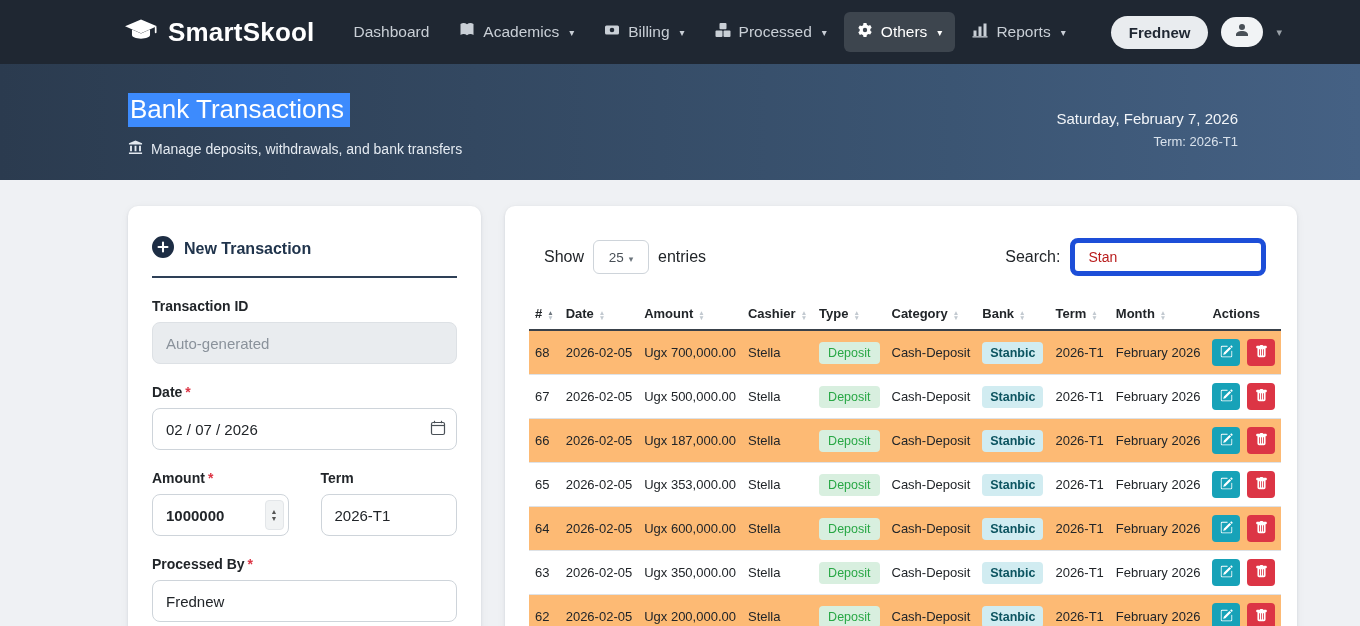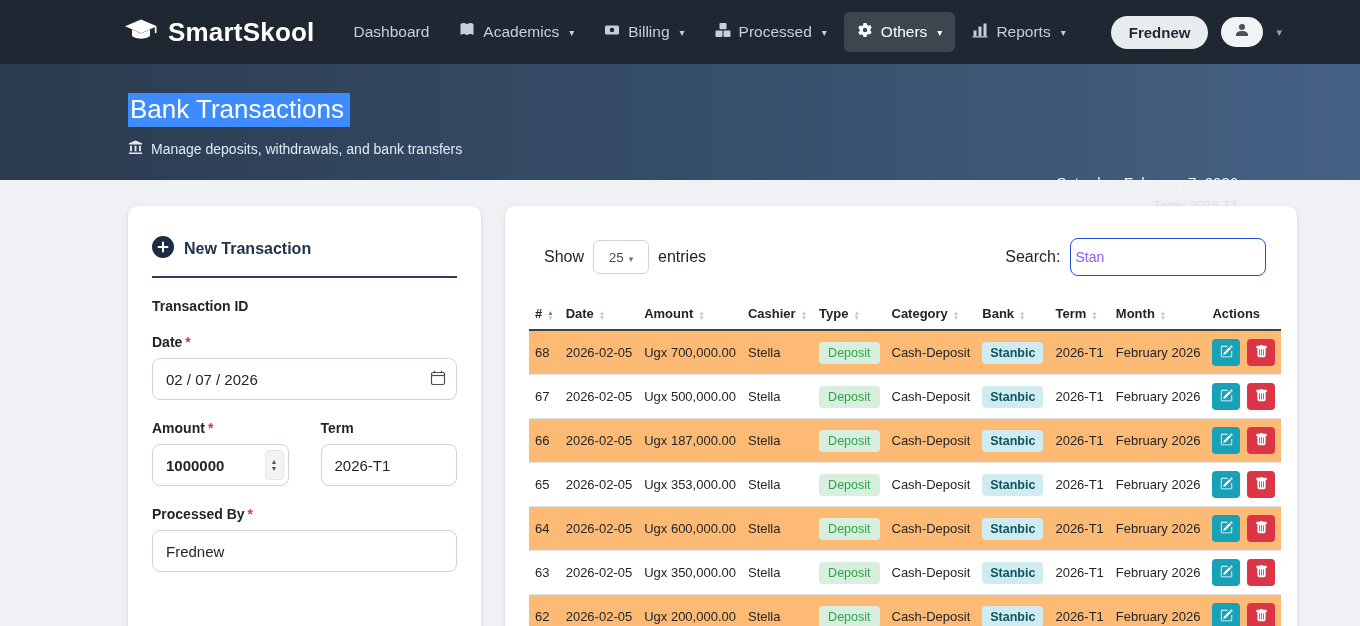--- a/index.html
+++ b/index.html
@@ -20,21 +20,21 @@
   .nav-right { margin-left:auto; display:flex; align-items:center; gap:13px; }
   .user-pill { background:#e9ecef; border-radius:17px; padding:8px 18px;
     font-size:15px; font-weight:700; color:#1f2732; cursor:pointer; }
   .avatar { width:42px; height:30px; background:#f1f3f5; border-radius:15px;
     display:flex; align-items:center; justify-content:center; cursor:pointer; }
   .avatar svg { width:16px; height:16px; fill:#495057; }
   .avatar-caret { color:#9aa1a8; font-size:11px; cursor:pointer; }
 
   
   .hero { height:116px; background:linear-gradient(90deg,#2b3b4f 0%,#3b5573 70%,#456184 100%);
-    display:flex; justify-content:space-between; padding:30px 122px 0 128px;flex-direction:column; }
+    display:flex; justify-content:space-between; padding:30px 122px 0 128px; }
   .hero-title { display:inline; font-size:26px; color:#fff; background:#3d8bfd;
     padding:1px 6px 3px 2px; font-weight:400; }
   .hero-sub { margin-top:15px; display:flex; align-items:center; gap:8px;
     color:#e4eaf1; font-size:14px; }
   .hero-sub svg { width:15px; height:15px; fill:#e4eaf1; }
   .hero-right { text-align:right; margin-top:16px; }
   .hero-date { font-size:15px; color:#f2f5f9; }
   .hero-term { font-size:13px; color:#d9e2ec; margin-top:7px; }
 
   
@@ -66,22 +66,22 @@
 
   
   .table-card { flex:1; padding:24px 16px 40px 24px; }
   .controls { display:flex; align-items:center; font-size:16px; color:#212529; margin:8px 15px 26px; }
   .entries-select { width:56px; height:34px; border:1px solid #ced4da; border-radius:6px;
     display:flex; align-items:center; justify-content:center; gap:5px; margin:0 9px;
     font-size:13.5px; color:#495057; cursor:pointer; }
   .sel-caret { font-size:9px; color:#6c757d; margin-top:4px; }
   .spacer { flex:1; }
   .search-label { margin-right:10px; }
-  .search-input { width:196px; height:38px; border:1px solid #1d4ed8; border-radius:8px;
-    padding:0 4px; font-size:14px; color:#8b5cf6; font-family:inherit; }
+  .search-input { width:196px; height:38px; border:5px solid #1d4ed8; border-radius:8px;
+    padding:0 13px; font-size:14px; color:#b91c1c; font-family:inherit; }
 
   table { width:100%; border-collapse:collapse; font-size:13px; }
   thead th { text-align:left; padding:4px 6px 8px; border-bottom:2px solid #39414a;
     color:#212529; font-size:13px; white-space:nowrap; cursor:pointer; }
   .sort { display:inline-flex; flex-direction:column; margin-left:5px; vertical-align:middle; }
   .sort b { font-weight:400; font-style:normal; font-size:6.5px; line-height:5px; color:#c2c9d0; }
   th.sorted .sort b.up { color:#6c757d; }
   th.c-id{width:30px} th.c-date{width:78px} th.c-amount{width:102px} th.c-cashier{width:64px}
   th.c-type{width:70px} th.c-category{width:88px} th.c-bank{width:66px} th.c-term{width:56px}
   th.c-month{width:94px} th.c-actions{width:74px}
@@ -208,20 +208,21 @@
         <svg viewBox="0 0 16 16">
             <path fill-rule="evenodd" d="M8 16A8 8 0 1 0 8 0a8 8 0 0 0 0 16zM8.75 4.75a.75.75 0 0 0-1.5 0v2.5h-2.5a.75.75 0 0 0 0 1.5h2.5v2.5a.75.75 0 0 0 1.5 0v-2.5h2.5a.75.75 0 0 0 0-1.5h-2.5z"></path>
           </svg>
       </span>
       <span class="form-title">New Transaction</span>
     </div>
 
     <label class="f-label">
       <span>Transaction ID</span>
     </label>
+    <input class="f-input disabled" disabled="" placeholder="Auto-generated" style="">
 
     <label class="f-label">
       <span>Date</span><span class="req">*</span>
     </label>
     <div class="date-wrap">
       <input class="f-input" value="02 / 07 / 2026" style="">
       <span class="cal-icon">
         <svg width="16" height="16" viewBox="0 0 16 16" fill="none" stroke="#495057" stroke-width="1.2">
           <rect x="1.5" y="2.5" width="13" height="12" rx="1.5"></rect>
           <line x1="1.5" y1="5.5" x2="14.5" y2="5.5"></line>

